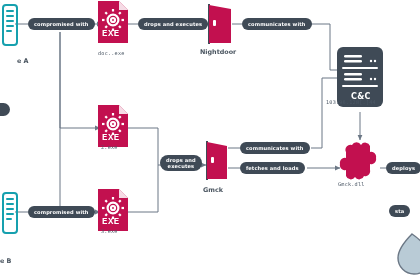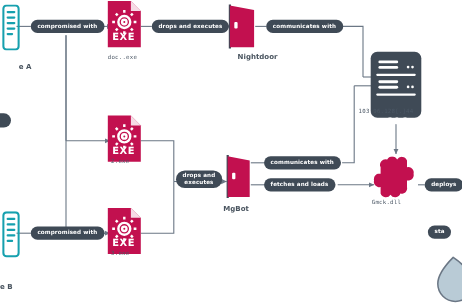--- a/index.html
+++ b/index.html
@@ -43,20 +43,21 @@
     letter-spacing:.1px;
     box-sizing:border-box;
   }
   .pill.two{line-height:1.2;}
   .exe-label{
     position:absolute;
     color:#ffffff;
     font-weight:bold;
     font-size:9px;
     letter-spacing:.5px;
+    font-family:Liberation Mono, monospace;
   }
   .cc-label{
     position:absolute;color:#ffffff;font-weight:bold;font-size:8px;letter-spacing:.3px;
   }
 </style>
 </head>
 <body>
 
 <div id="canvas">
 
@@ -219,48 +220,48 @@
   </div>
   <div class="caption" style="left:101px;top:228px;">3.exe</div>
 
   <div class="node" style="left:206px;top:2px;">
     <svg width="28" height="44" viewBox="0 0 28 44" xmlns="http://www.w3.org/2000/svg">
       <path d="M3,2 L3,42" stroke="#3f4a56" stroke-width="2" fill="none"></path>
       <path d="M3,3 L25,7 L25,41 L3,41 Z" fill="#c2104f"></path>
       <rect x="7" y="18" width="3" height="6" rx="1" fill="#ffffff"></rect>
     </svg>
   </div>
-  <div class="caption sans" style="left:216px;top:48px;">Nightdoor</div>
+  <div class="caption sans" style="left:200px;top:48px;">Nightdoor</div>
 
   <div class="node" style="left:204px;top:140px;">
     <svg width="26" height="42" viewBox="0 0 26 42" xmlns="http://www.w3.org/2000/svg">
       <path d="M3,1 L3,40" stroke="#3f4a56" stroke-width="2" fill="none"></path>
       <path d="M3,2 L23,6 L23,39 L3,39 Z" fill="#c2104f"></path>
       <rect x="7" y="17" width="3" height="6" rx="1" fill="#ffffff"></rect>
     </svg>
   </div>
-  <div class="caption sans" style="left:203px;top:186px;">MgBot</div>
+  <div class="caption sans" style="left:203px;top:186px;">Gmck</div>
 
   <div class="node" style="left:336px;top:46px;">
     <svg width="48" height="62" viewBox="0 0 48 62" xmlns="http://www.w3.org/2000/svg">
       <rect x="1" y="1" width="46" height="60" rx="6" fill="#3f4a56"></rect>
       <g fill="#ffffff">
         <rect x="8" y="9" width="18" height="2.6" rx="1.3"></rect>
         <rect x="8" y="14" width="18" height="2.6" rx="1.3"></rect>
         <circle cx="35" cy="15" r="1.2"></circle>
           <circle cx="39" cy="15" r="1.2"></circle>
         <rect x="6" y="21" width="36" height="2" rx="1"></rect>
         <rect x="8" y="27" width="18" height="2.6" rx="1.3"></rect>
         <rect x="8" y="32" width="18" height="2.6" rx="1.3"></rect>
         <circle cx="35" cy="33" r="1.2"></circle>
           <circle cx="39" cy="33" r="1.2"></circle>
         <rect x="6" y="39" width="36" height="2" rx="1"></rect>
       </g>
     </svg>
-    <div class="cc-label" style="left:15px;top:60px;">C&amp;C</div>
+    <div class="cc-label" style="left:15px;top:46px;">C&amp;C</div>
   </div>
   <div class="caption" style="left:326px;top:99px;">103.96.128[.]44</div>
 
   <div class="node" style="left:339px;top:142px;">
     <svg width="42" height="40" viewBox="0 0 42 40" xmlns="http://www.w3.org/2000/svg">
       <path fill="#c2104f" d="M13,3 a5,5 0 0 1 9,0 a5,5 0 0 1 9,1 l0,6 a5,5 0 0 1 6,6 a5,5 0 0 1 -6,6 l0,6
         a5,5 0 0 1 -6,6 a5,5 0 0 1 -9,1 a5,5 0 0 1 -9,-1 l0,-6 a5,5 0 0 1 -6,-6 a5,5 0 0 1 6,-6 l0,-6
         a5,5 0 0 1 6,-7 z"></path>
     </svg>
   </div>

